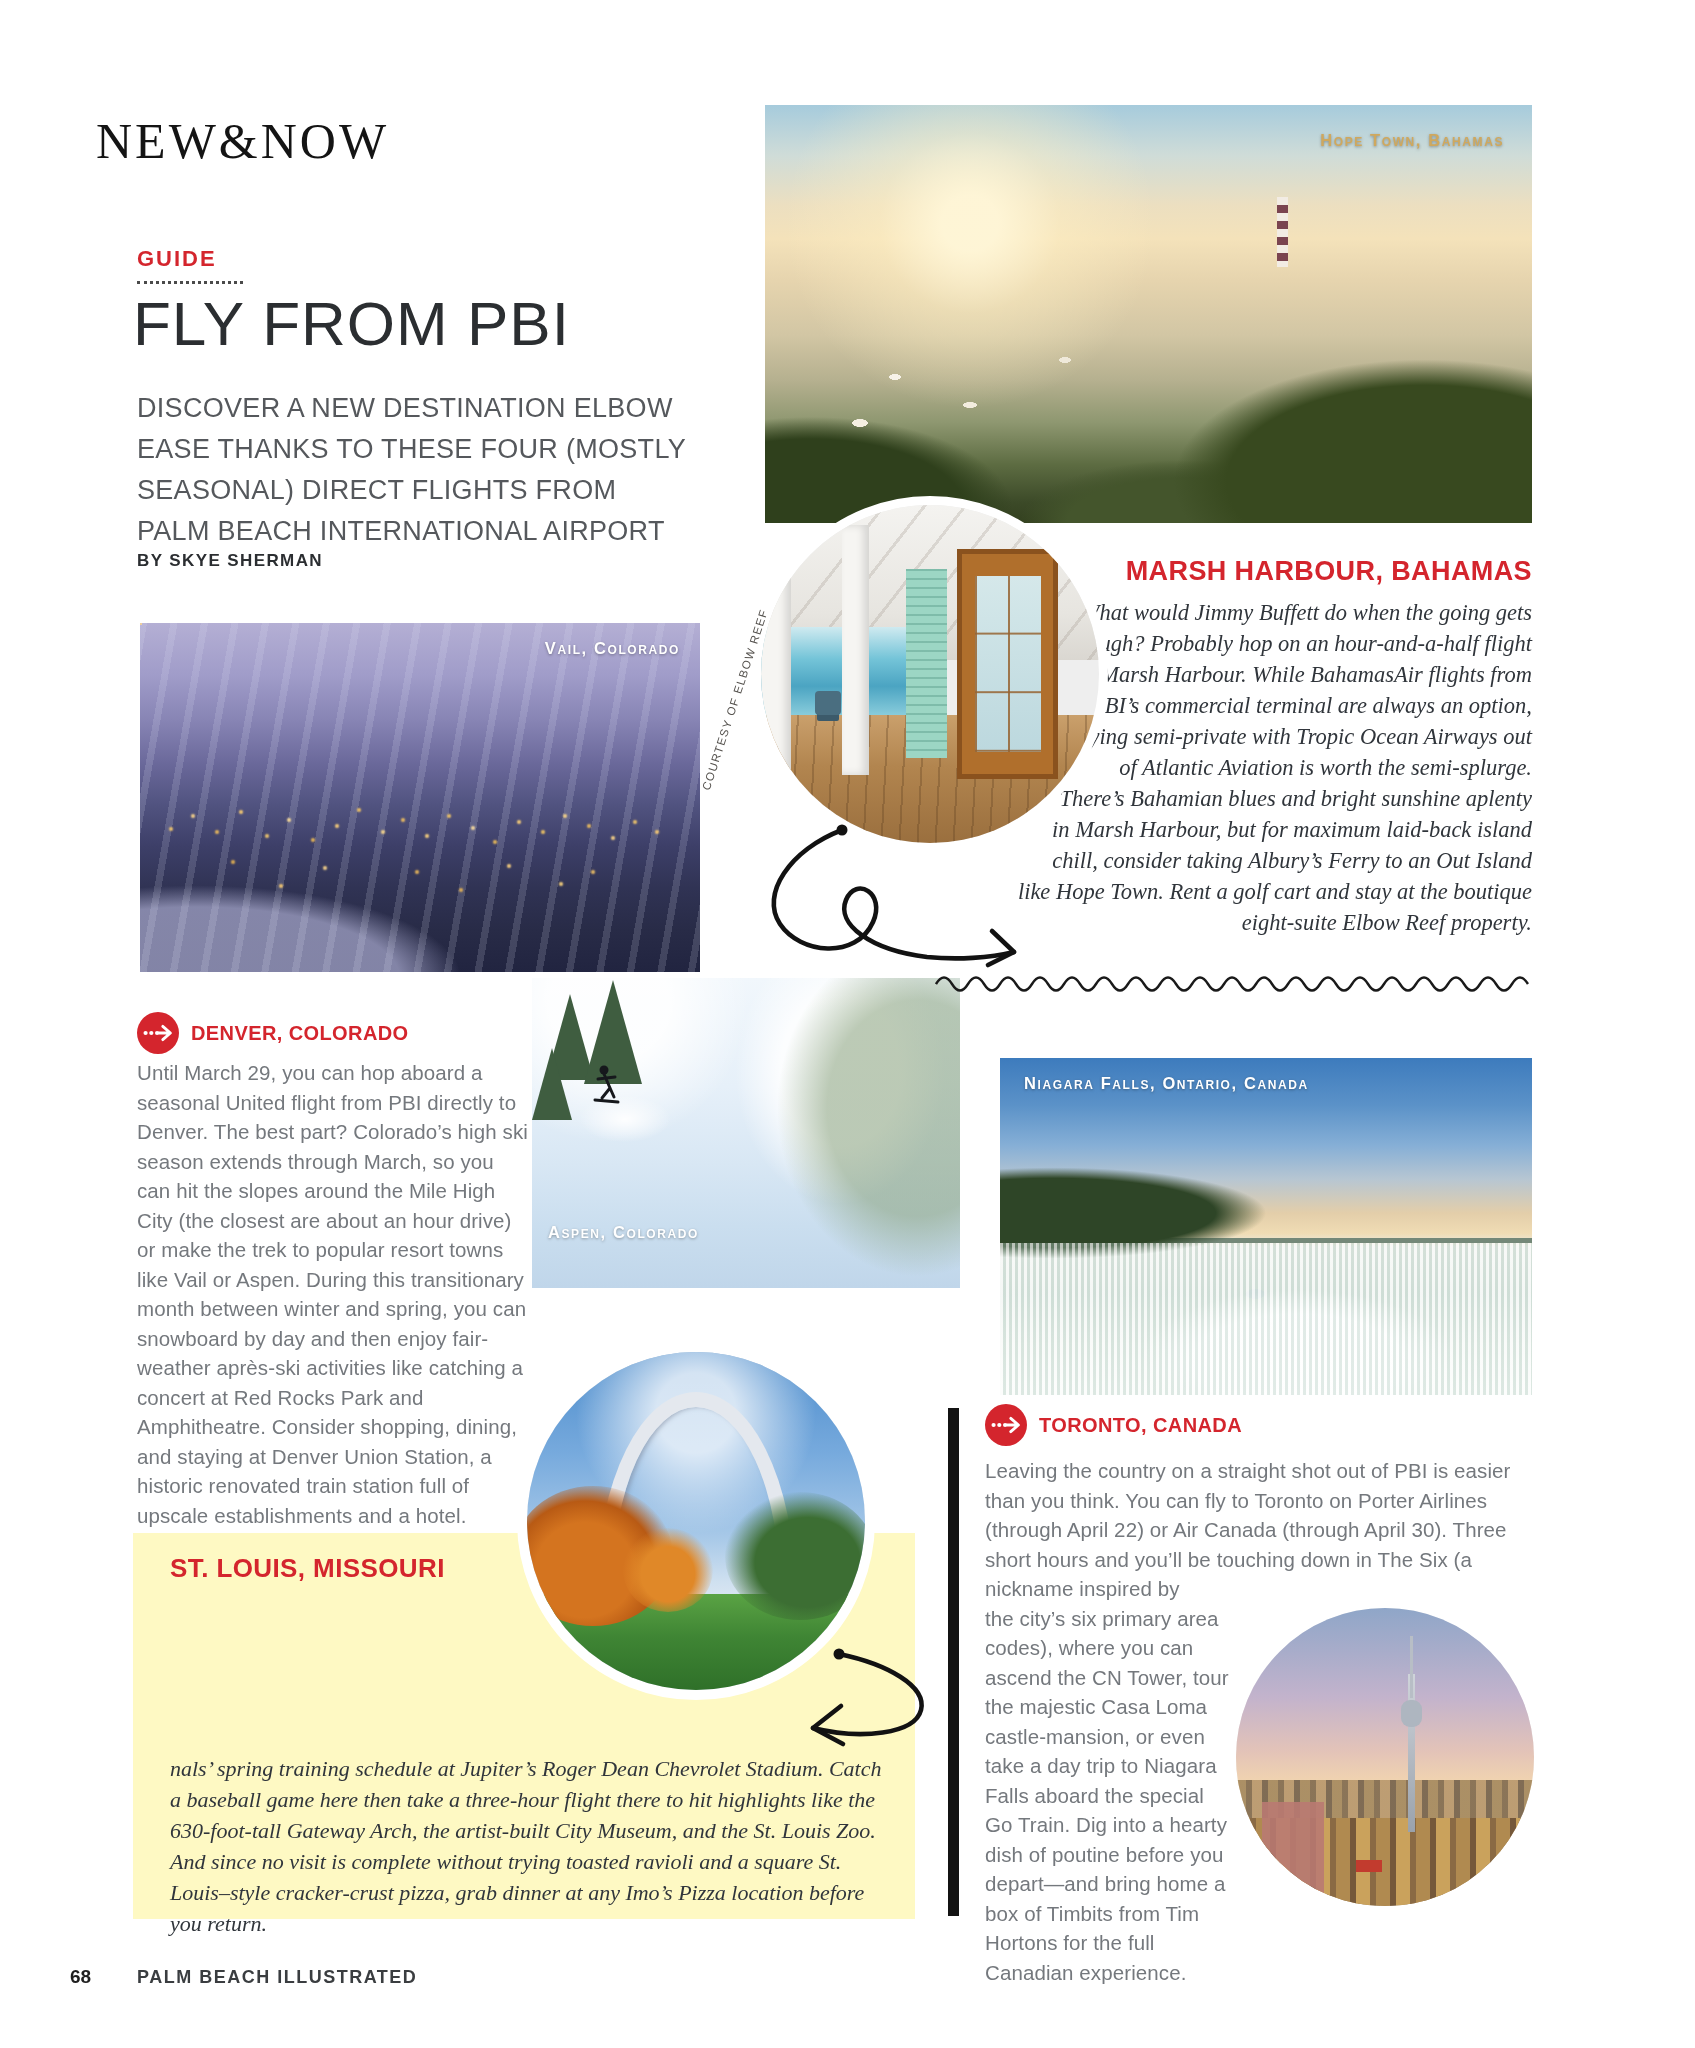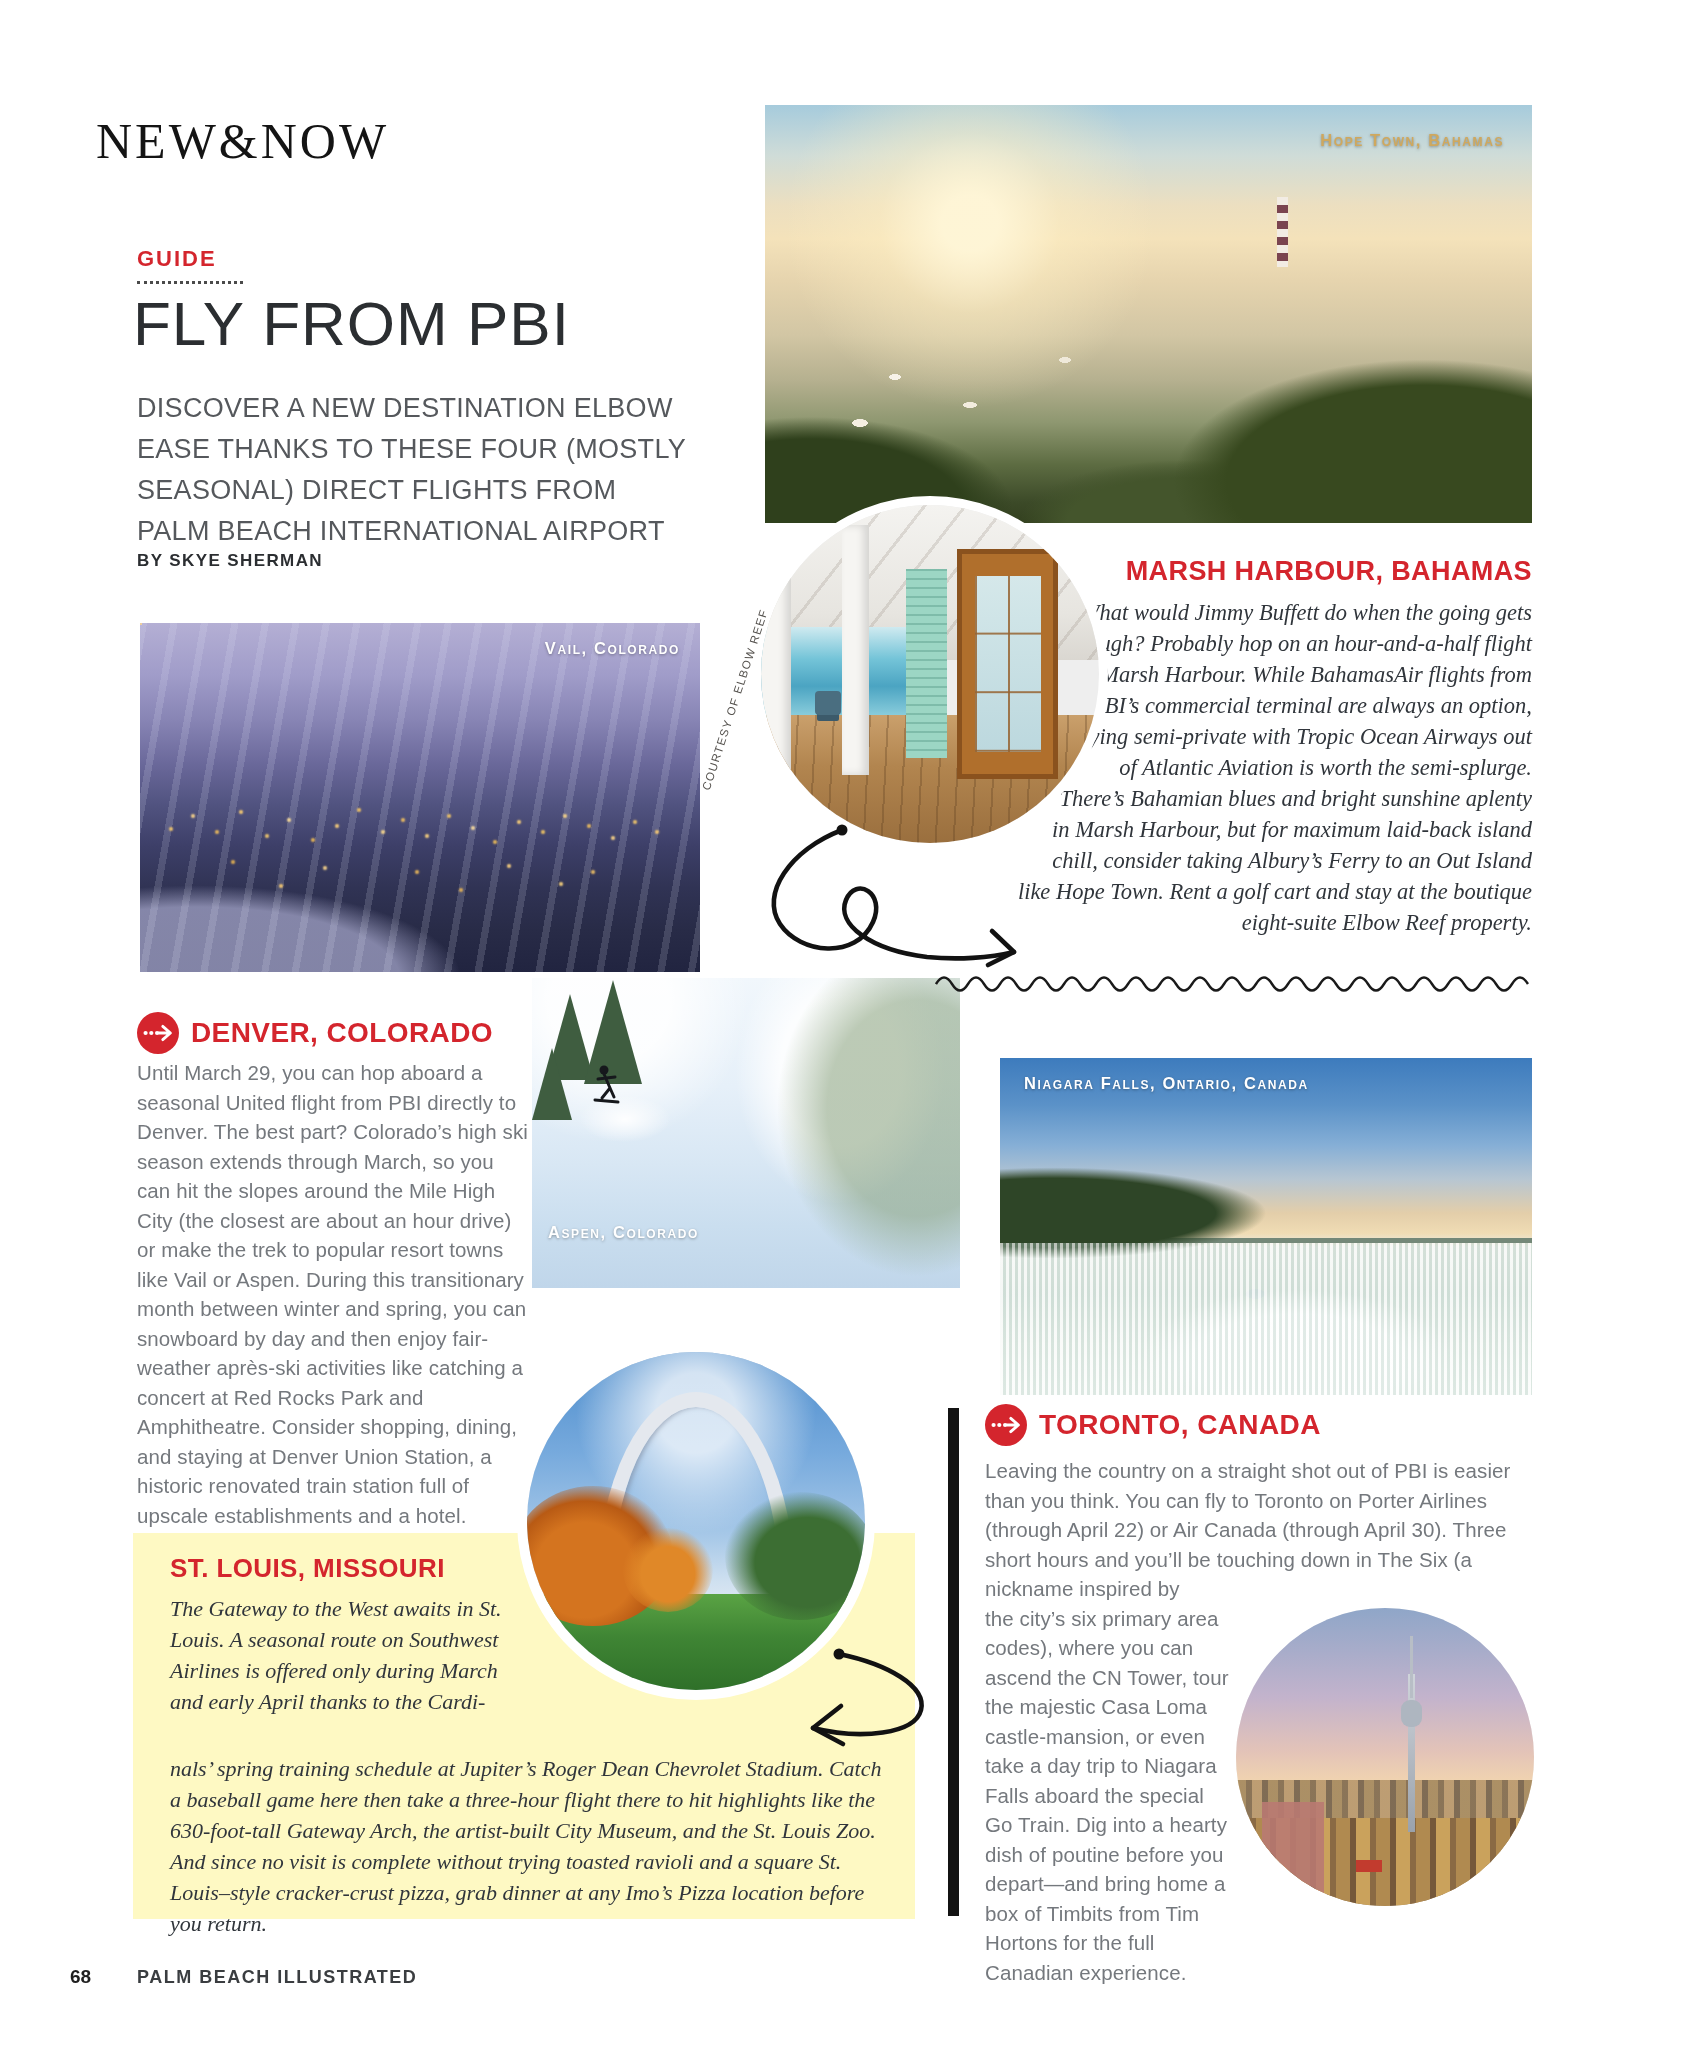--- a/index.html
+++ b/index.html
@@ -140,21 +140,21 @@
     background:linear-gradient(180deg,#cfd4da,#9aa2ac);}
   .cn-pod{position:absolute;left:165px;top:92px;width:21px;height:27px;border-radius:9px;background:#aeb6c0;}
   .cn-antenna{position:absolute;left:174px;top:28px;width:3px;height:62px;background:#b8bec6;}
   .red-roof{position:absolute;left:120px;bottom:34px;width:26px;height:12px;background:#c23b2e;}
 
   
   .photo-credit{position:absolute;left:700px;top:788px;transform:rotate(-72deg);transform-origin:0 0;
     font-size:11.5px;letter-spacing:1.3px;color:#55524e;white-space:nowrap;z-index:6;}
 
   
-  .city-heading{color:#d4252d;font-weight:700;font-size:28px;letter-spacing:.4px;}
+  .city-heading{color:#d4252d;font-weight:700;font-size:20px;letter-spacing:.4px;}
   .sans-body{font-size:20.5px;line-height:29.5px;color:#74787d;letter-spacing:.1px;}
   .serif-body{font-family:"Liberation Serif",serif;font-style:italic;font-size:22px;
               line-height:31px;color:#30353b;}
 
   .marsh{position:absolute;left:830px;top:556px;width:702px;text-align:right;}
   .marsh .city-heading{font-size:27px;}
   .marsh .serif-body{margin-top:10px;font-size:22.5px;}
   .marsh-spacer{float:left;width:255px;height:295px;shape-outside:circle(78% at 12% 34%);}
 
   .denver{position:absolute;left:137px;top:1012px;width:392px;}
@@ -268,21 +268,20 @@
           <circle cx="21" cy="22" r="2.2" fill="#fff"></circle>
         <path d="M23 22 H33 M27 15 L35 22 L27 29" fill="none" stroke="#fff" stroke-width="3" stroke-linecap="round" stroke-linejoin="round"></path>
       </svg>
       <span class="city-heading">DENVER, COLORADO</span>
     </div>
     <div class="sans-body">Until March 29, you can hop aboard a seasonal United flight from PBI directly to Denver. The best part? Colorado’s high ski season extends through March, so you can hit the slopes around the Mile High City (the closest are about an hour drive) or make the trek to popular resort towns like Vail or Aspen. During this transitionary month between winter and spring, you can snowboard by day and then enjoy fair-weather après-ski activities like catching a concert at Red Rocks Park and Amphitheatre. Consider shopping, dining, and staying at Denver Union Station, a historic renovated train station full of upscale establishments and a hotel.</div>
   </div>
 
   <div class="stlouis-box">
     <div class="city-heading">ST. LOUIS, MISSOURI</div>
-    <div class="serif-body stl-lead">The Gateway to the West awaits in St. Louis. A seasonal route on Southwest Airlines is offered only during March and early April thanks to the Cardi-</div>
     <div class="serif-body stl-rest">nals’ spring training schedule at Jupiter’s Roger Dean Chevrolet Stadium. Catch a baseball game here then take a three-hour flight there to hit highlights like the 630-foot-tall Gateway Arch, the artist-built City Museum, and the St. Louis Zoo. And since no visit is complete without trying toasted ravioli and a square St. Louis–style cracker-crust pizza, grab dinner at any Imo’s Pizza location before you return.</div>
   </div>
 
   <div class="circle-photo arch-circle">
     <div class="sky"></div>
     <div class="arch"></div>
     <div class="ground"></div>
     <div class="tree-blob tb-orange"></div>
     <div class="tree-blob tb-orange2"></div>
     <div class="tree-blob tb-green"></div>

